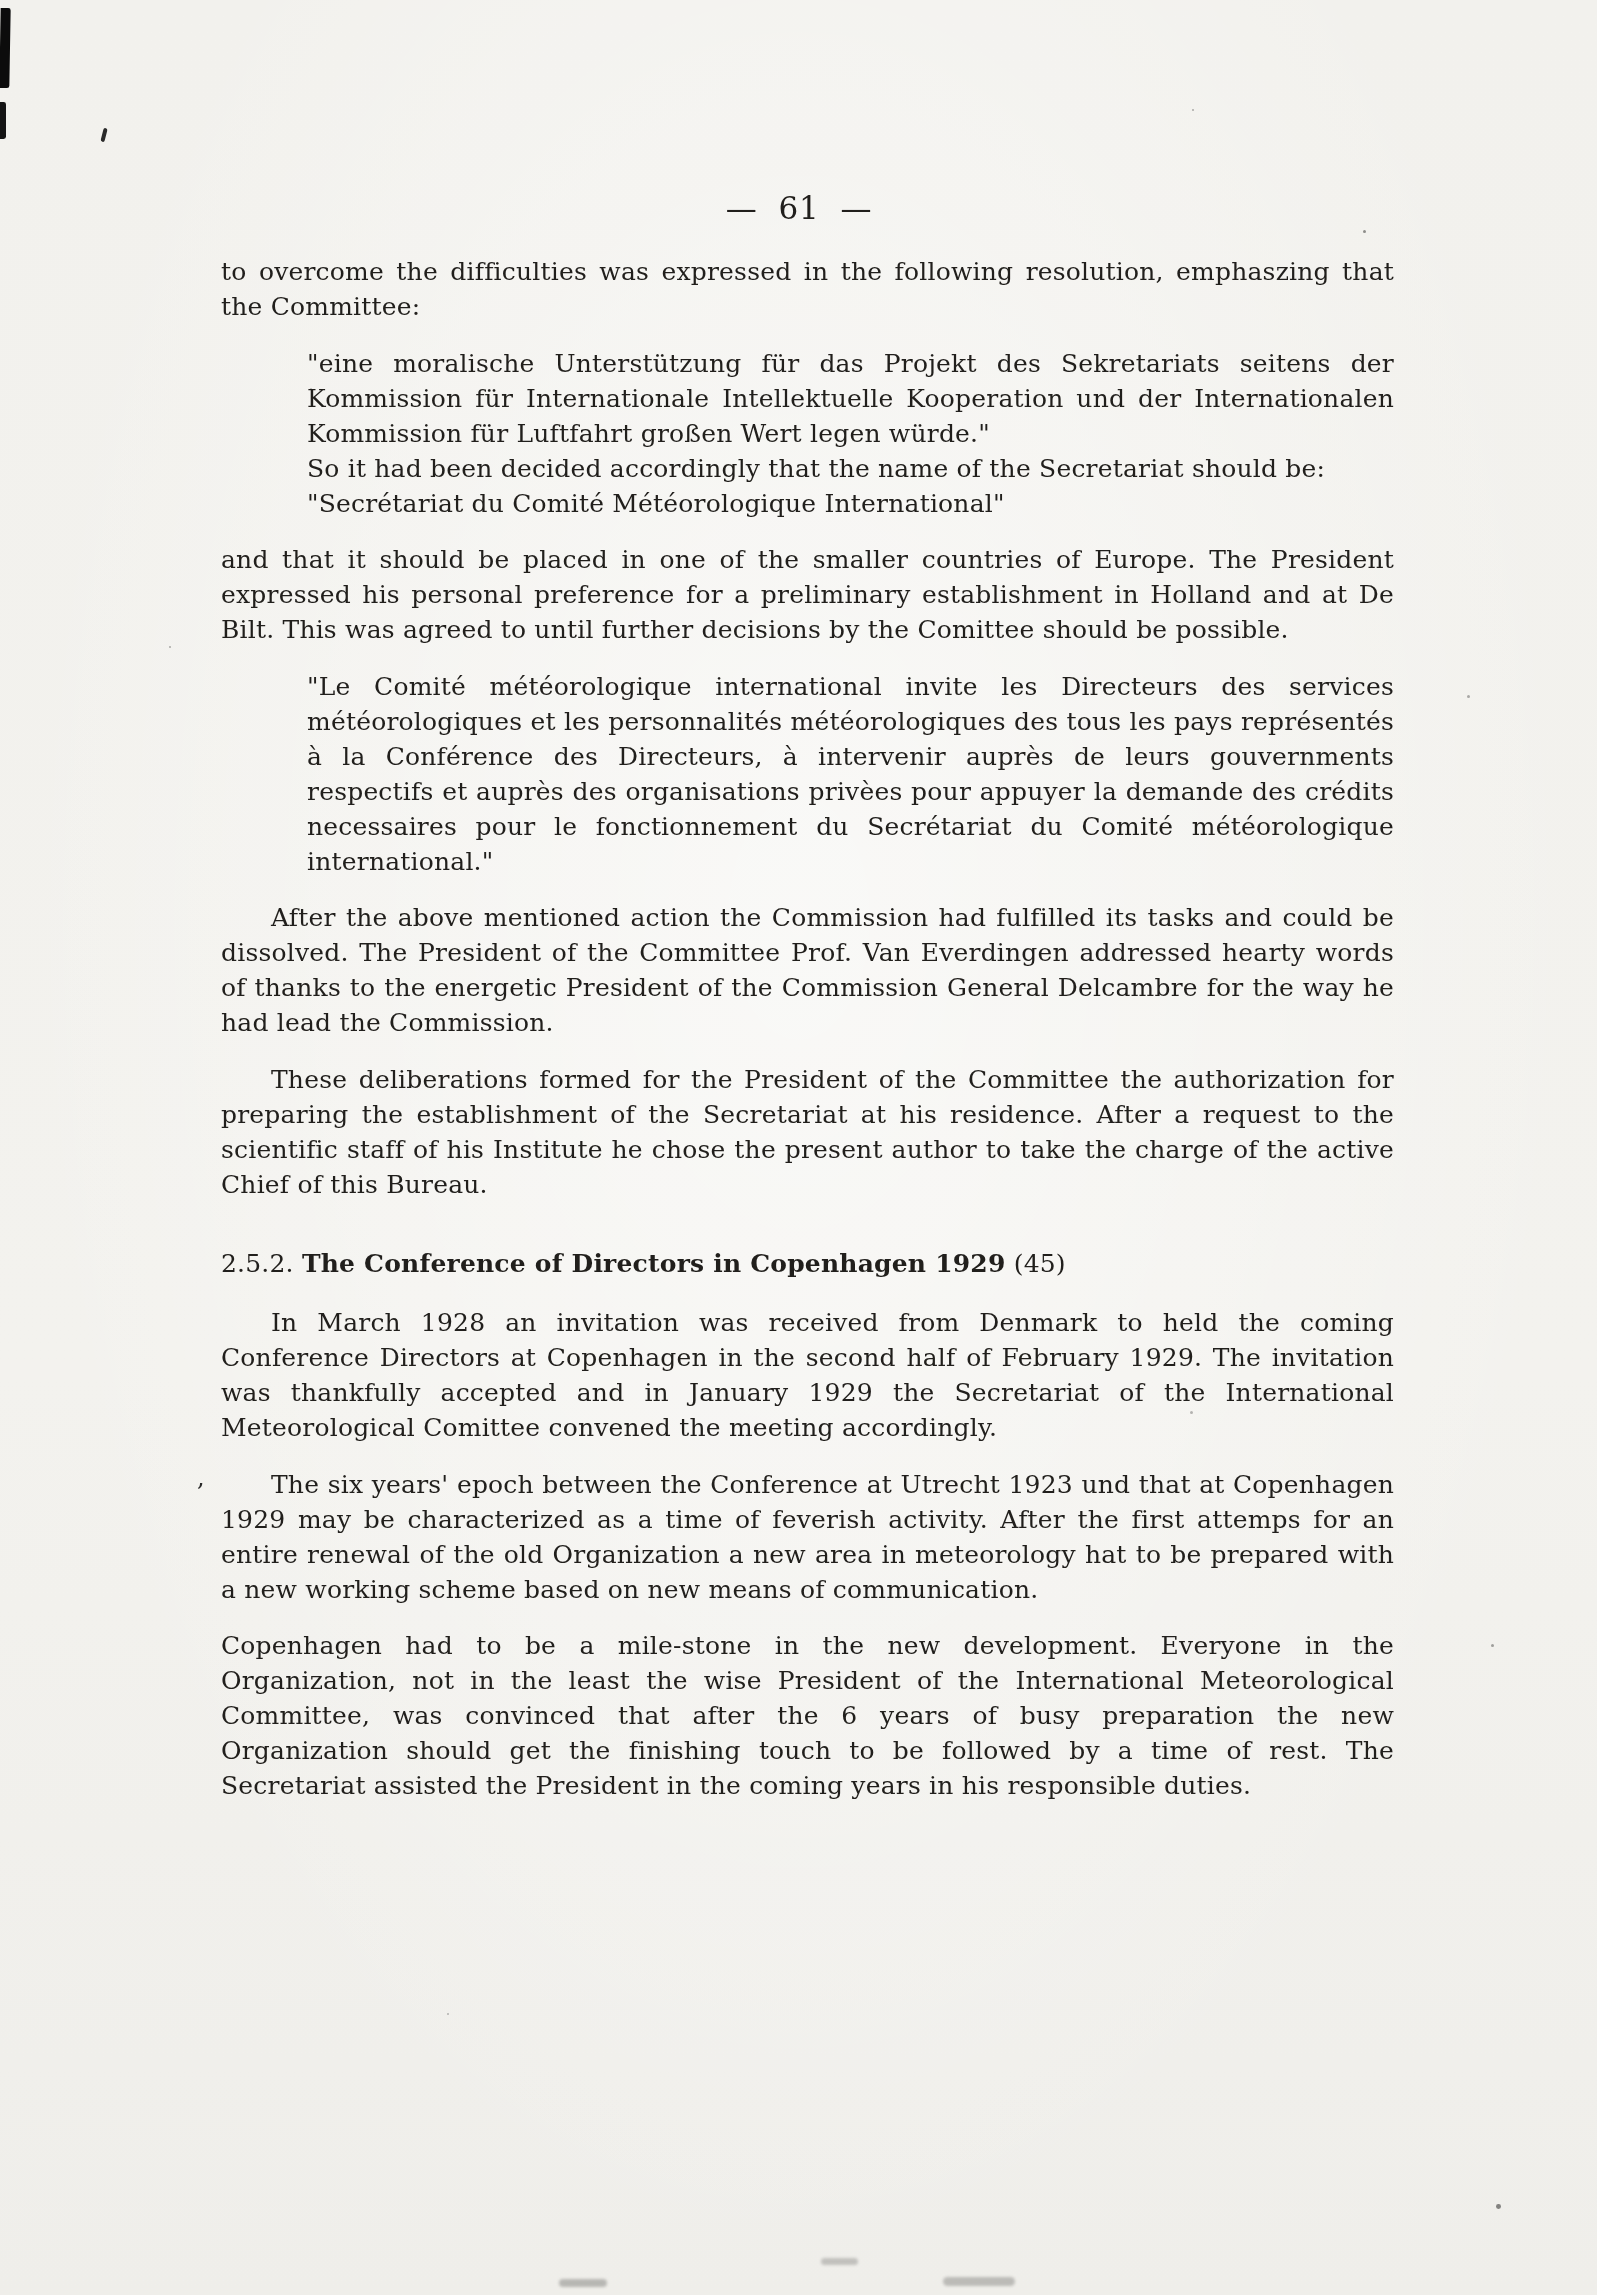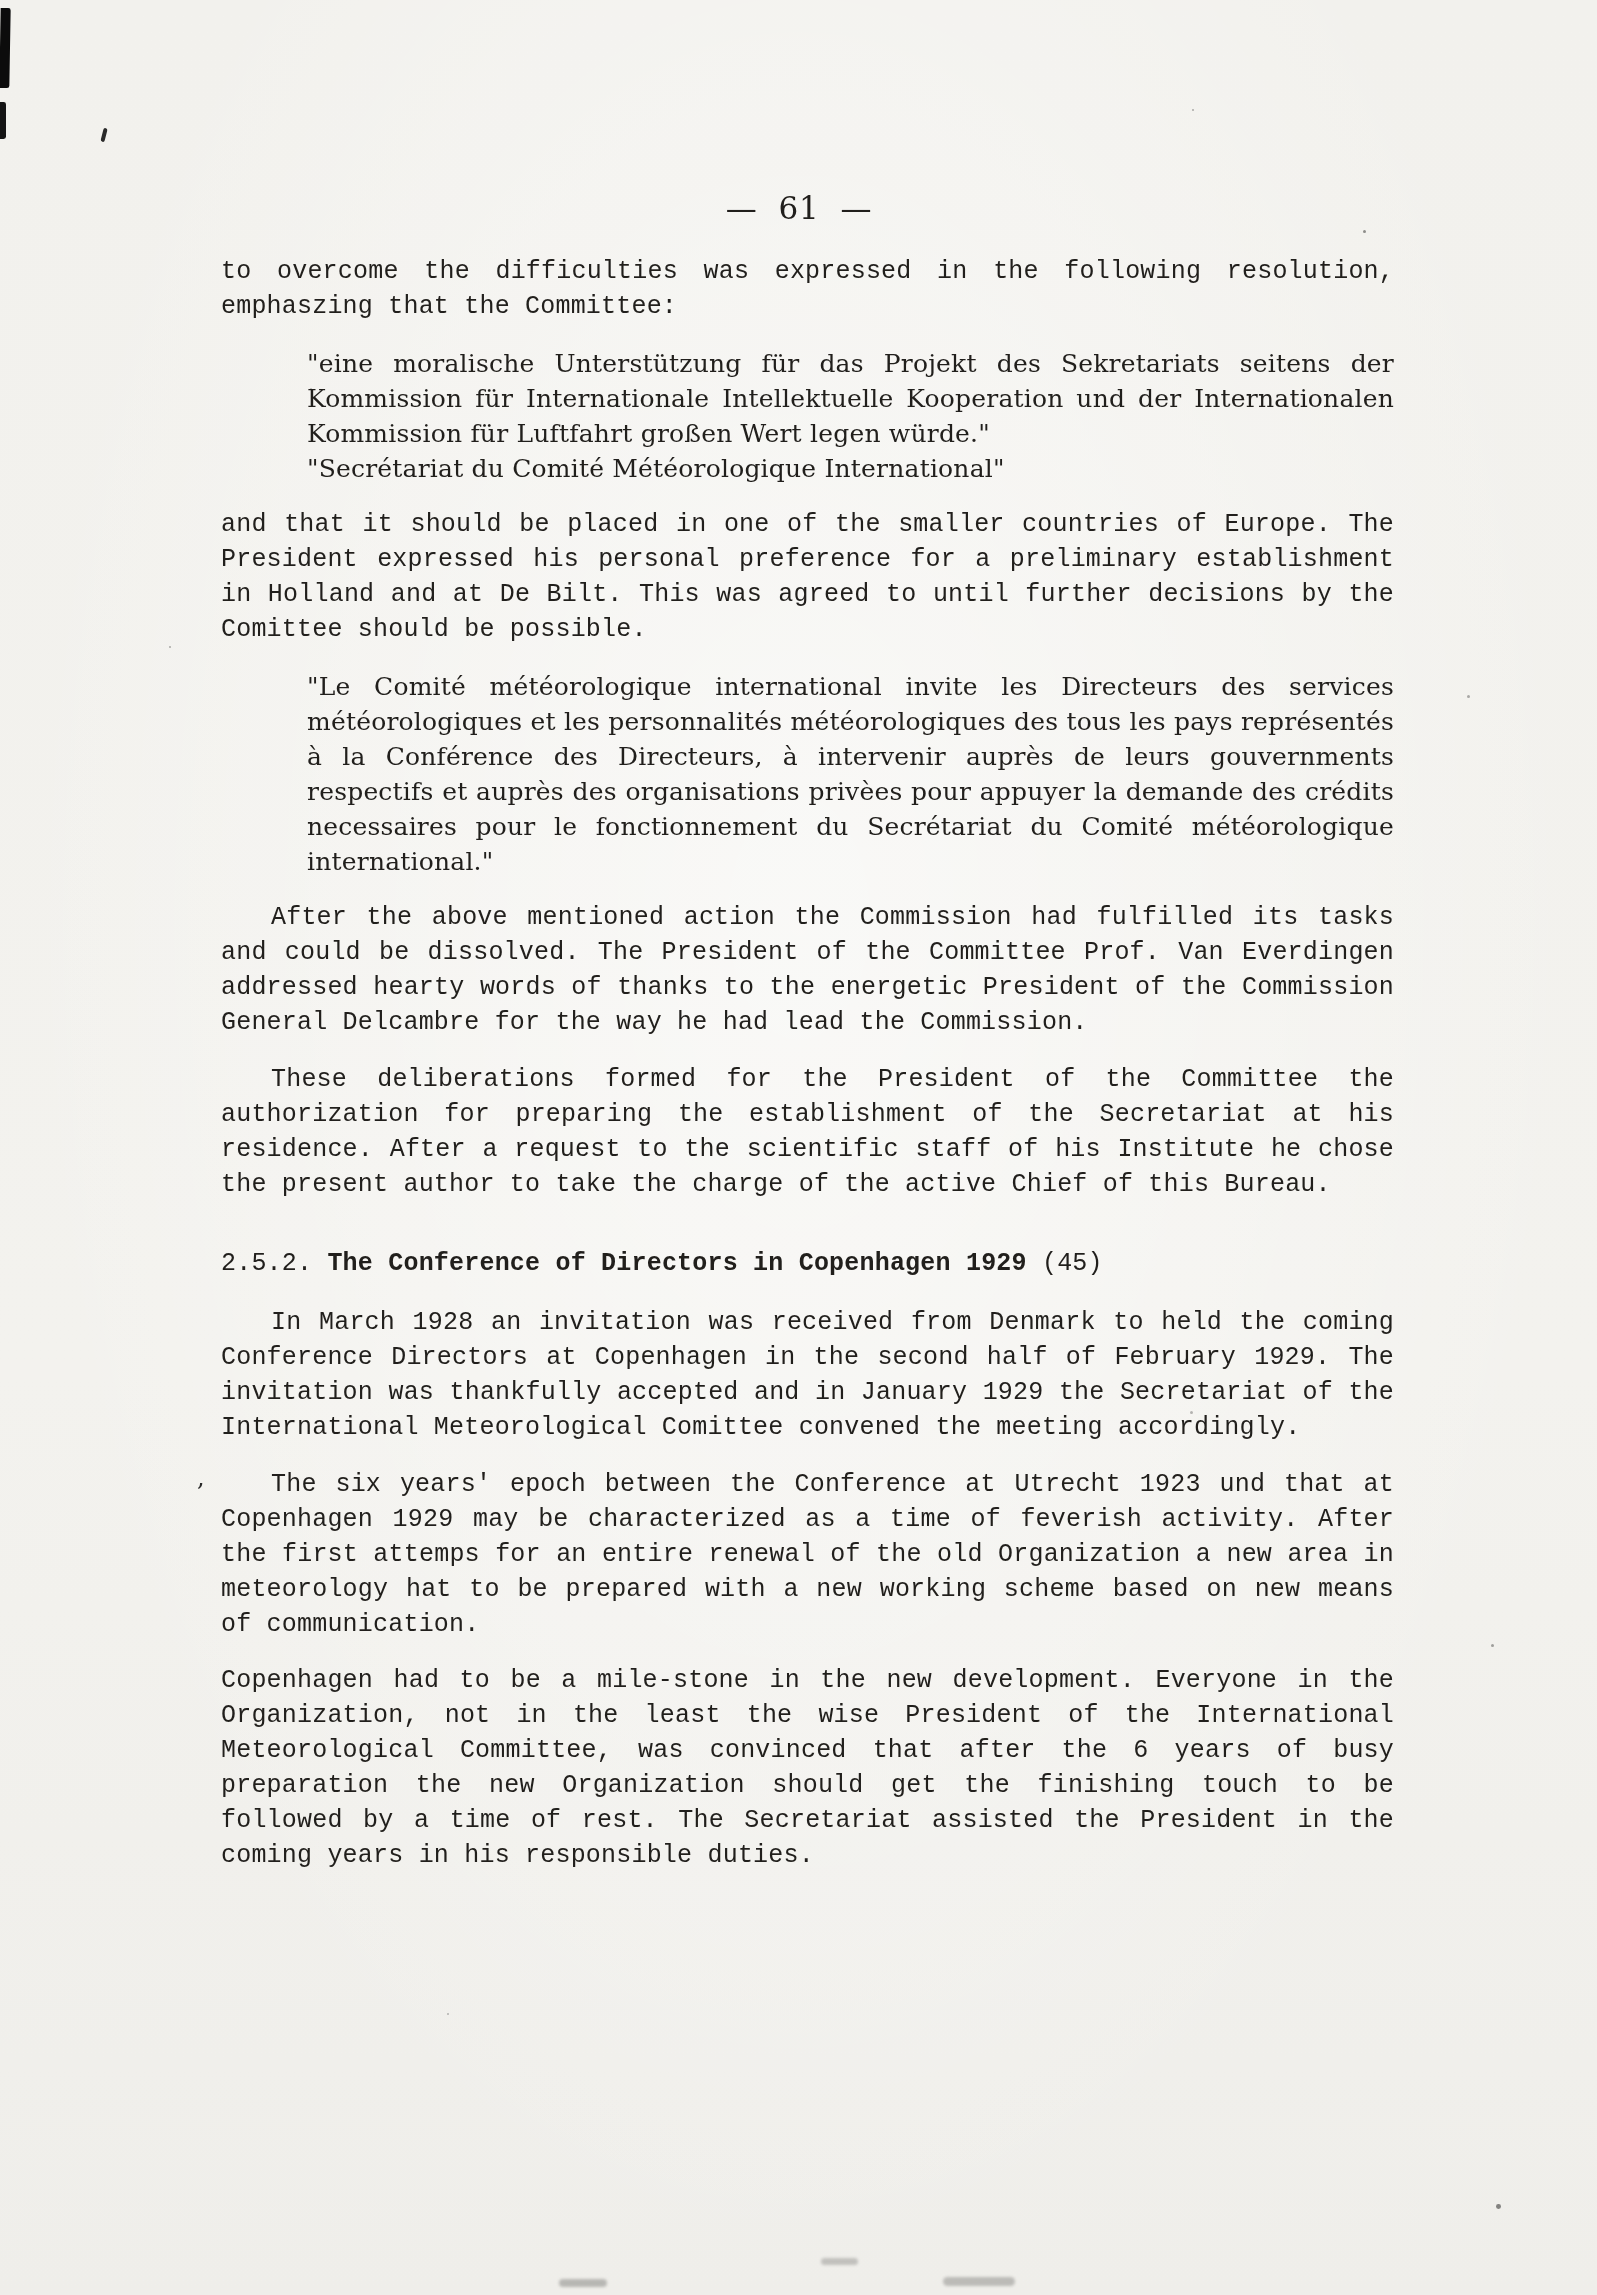--- a/index.html
+++ b/index.html
@@ -27,21 +27,21 @@
   .content {
     position:absolute;
     left:221px;
     top:254px;
     width:1173px;
     font-size:25px;
     line-height:35px;
     text-align:justify;
     letter-spacing:0.2px;
   }
-  .para { margin:0 0 21.6px 0;font-family:Liberation Mono, monospace; }
+  .para { margin:0 0 21.6px 0; }
   .para.indent { text-indent:50px; }
   .quote-block {
     margin:0 0 21.6px 86px;
     text-align:justify;
   }
   .quote-block .q-line { margin:0; }
   .section-heading {
     margin:44px 0 24px 0;
     text-align:left;
     text-indent:0;
@@ -92,20 +92,21 @@
   <div class="page-number">
     <span class="dash">—</span><span>61</span><span class="dash">—</span>
   </div>
 
   <div class="content">
 
     <p class="para">to overcome the difficulties was expressed in the following resolution, emphaszing that the Committee:</p>
 
     <div class="quote-block">
       <p class="q-line">"eine moralische Unterstützung für das Projekt des Sekretariats seitens der Kommission für Internationale Intellektuelle Kooperation und der Internationalen Kommission für Luftfahrt großen Wert legen würde."</p>
+      <p class="q-line">So it had been decided accordingly that the name of the Secretariat should be:</p>
       <p class="q-line">"Secrétariat du Comité Météorologique International"</p>
     </div>
 
     <p class="para">and that it should be placed in one of the smaller countries of Europe. The President expressed his personal preference for a preliminary establishment in Holland and at De Bilt. This was agreed to until further decisions by the Comittee should be possible.</p>
 
 
     <div class="quote-block">
       <p class="q-line">"Le Comité météorologique international invite les Directeurs des services météorologiques et les personnalités météorologiques des tous les pays représentés à la Conférence des Directeurs, à intervenir auprès de leurs gouvernments respectifs et auprès des organisations privèes pour appuyer la demande des crédits necessaires pour le fonctionnement du Secrétariat du Comité météorologique international."</p>
     </div>
 

